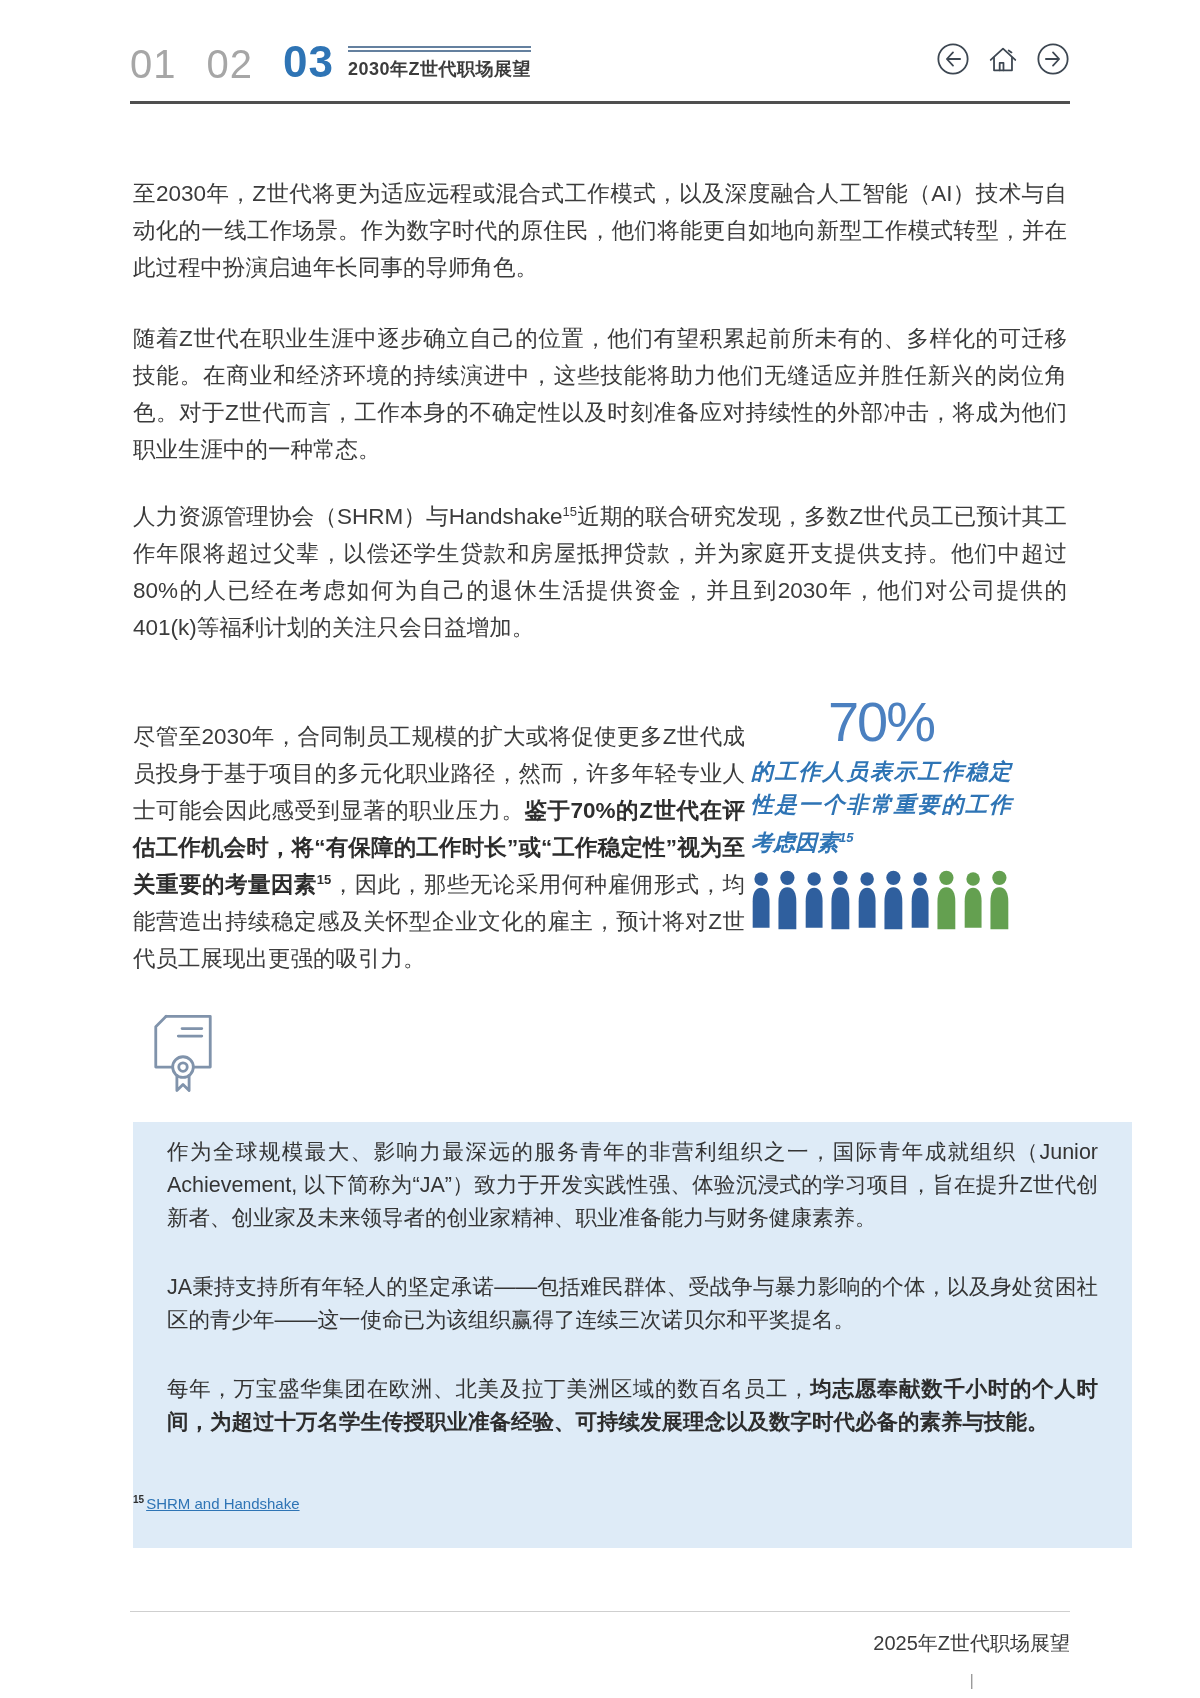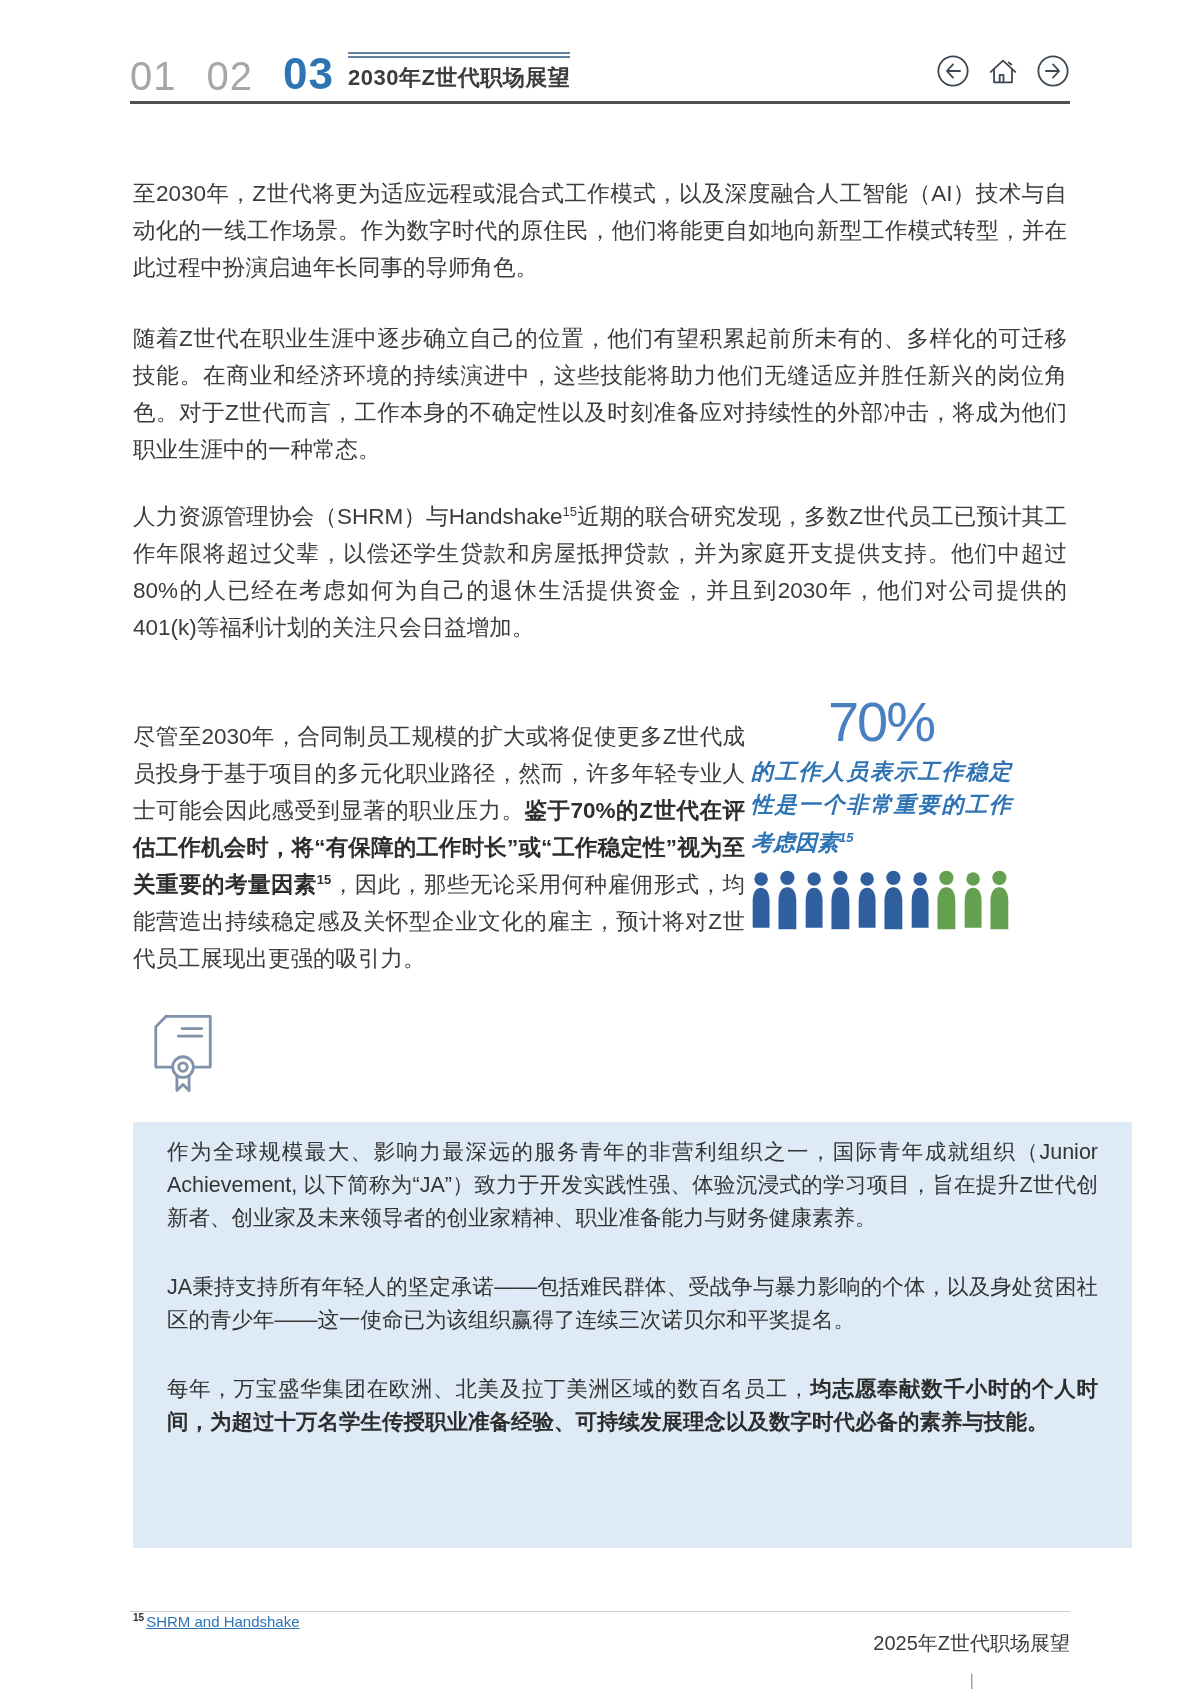--- a/index.html
+++ b/index.html
@@ -5,26 +5,26 @@
   * { margin:0; padding:0; box-sizing:border-box; }
   html,body { background:#ffffff; }
   .page {
     position:relative; width:1200px; height:1698px; margin:0 auto;
     background:#ffffff; overflow:hidden;
     font-family:"Liberation Sans","DejaVu Sans",sans-serif;
     color:var(--c-text,#3b3b3b);
   }
 
   
-  .header { position:absolute; left:130px; top:52px; width:940px; display:flex; align-items:flex-end; }
+  .header { position:absolute; left:130px; top:40px; width:940px; display:flex; align-items:flex-end; }
   .nav-num { font-size:40px; line-height:1; color:#a6a6a6; margin-right:30px; letter-spacing:1px; cursor:pointer; }
   .nav-num.active { color:var(--c-accent,#2e74b5); font-weight:700; font-size:44px; margin-right:14px; }
   .label-wrap { display:inline-block; margin-bottom:3px; }
   .label-lines { height:6px; border-top:2px solid #64809f; border-bottom:2px solid #64809f; margin-bottom:5px; }
-  .section-label { font-size:22px; font-weight:700; color:#3c3c3c; letter-spacing:.5px; white-space:nowrap; }
+  .section-label { font-size:18px; font-weight:700; color:#3c3c3c; letter-spacing:.5px; white-space:nowrap; }
   .nav-icons { margin-left:auto; display:flex; gap:16px; align-items:center; margin-bottom:8px; }
   .nav-icons svg { width:34px; height:34px; stroke:#3d4752; fill:none; stroke-width:1.9; stroke-linecap:round; stroke-linejoin:round; cursor:pointer; }
   .header-rule { position:absolute; left:130px; top:101px; width:940px; height:3px; background:#4f4f4f; }
 
   
   .content { position:absolute; left:133px; top:175px; width:934px; font-size:22.5px; line-height:37px; color:var(--c-text,#3b3b3b); text-align:justify; }
   .content .p1 { margin-bottom:34px; }
   .content .p2 { margin-bottom:30px; }
   .content .p3 { margin-bottom:72px; }
   sup.fn { font-size:13px; vertical-align:super; line-height:0; }
@@ -45,21 +45,21 @@
   .cert-icon svg { width:62px; height:82px; stroke:#8093ab; fill:none; stroke-width:3; stroke-linecap:round; stroke-linejoin:round; }
   .ja-title { font-size:29px; line-height:45px; color:var(--c-accent,#2e74b5); font-weight:400; }
 
   
   .box { position:absolute; left:133px; top:1122px; width:999px; height:426px;
          background:var(--c-box_bg,#deebf7); padding:14px 34px; font-size:21.5px; line-height:33px; color:#343434; text-align:justify; }
   .box p { margin-bottom:36px; }
   .box p:last-child { margin-bottom:0; }
 
   
-  .footnote { position:absolute; left:133px; top:1612px; font-size:15px; color:#2e2e2e; }
+  .footnote { position:absolute; left:133px; top:1494px; font-size:15px; color:#2e2e2e; }
   .footnote sup { font-size:10px; font-weight:700; vertical-align:super; margin-right:2px; }
   .footnote a { color:var(--c-accent,#2e74b5); text-decoration:underline; cursor:pointer; }
   .footer-rule { position:absolute; left:130px; top:1611px; width:940px; height:1px; background:#cfcfcf; }
   .footer { position:absolute; right:130px; top:1630px; display:flex; align-items:center; gap:14px; font-size:20px; color:#3b3b3b;flex-direction:column; }
   .footer .divider { color:#9a9a9a; font-size:17px; }
   .footer .page-num { font-weight:700; font-size:22px; color:#2d2d2d; }
 </style>
 </head>
 <body>
 

